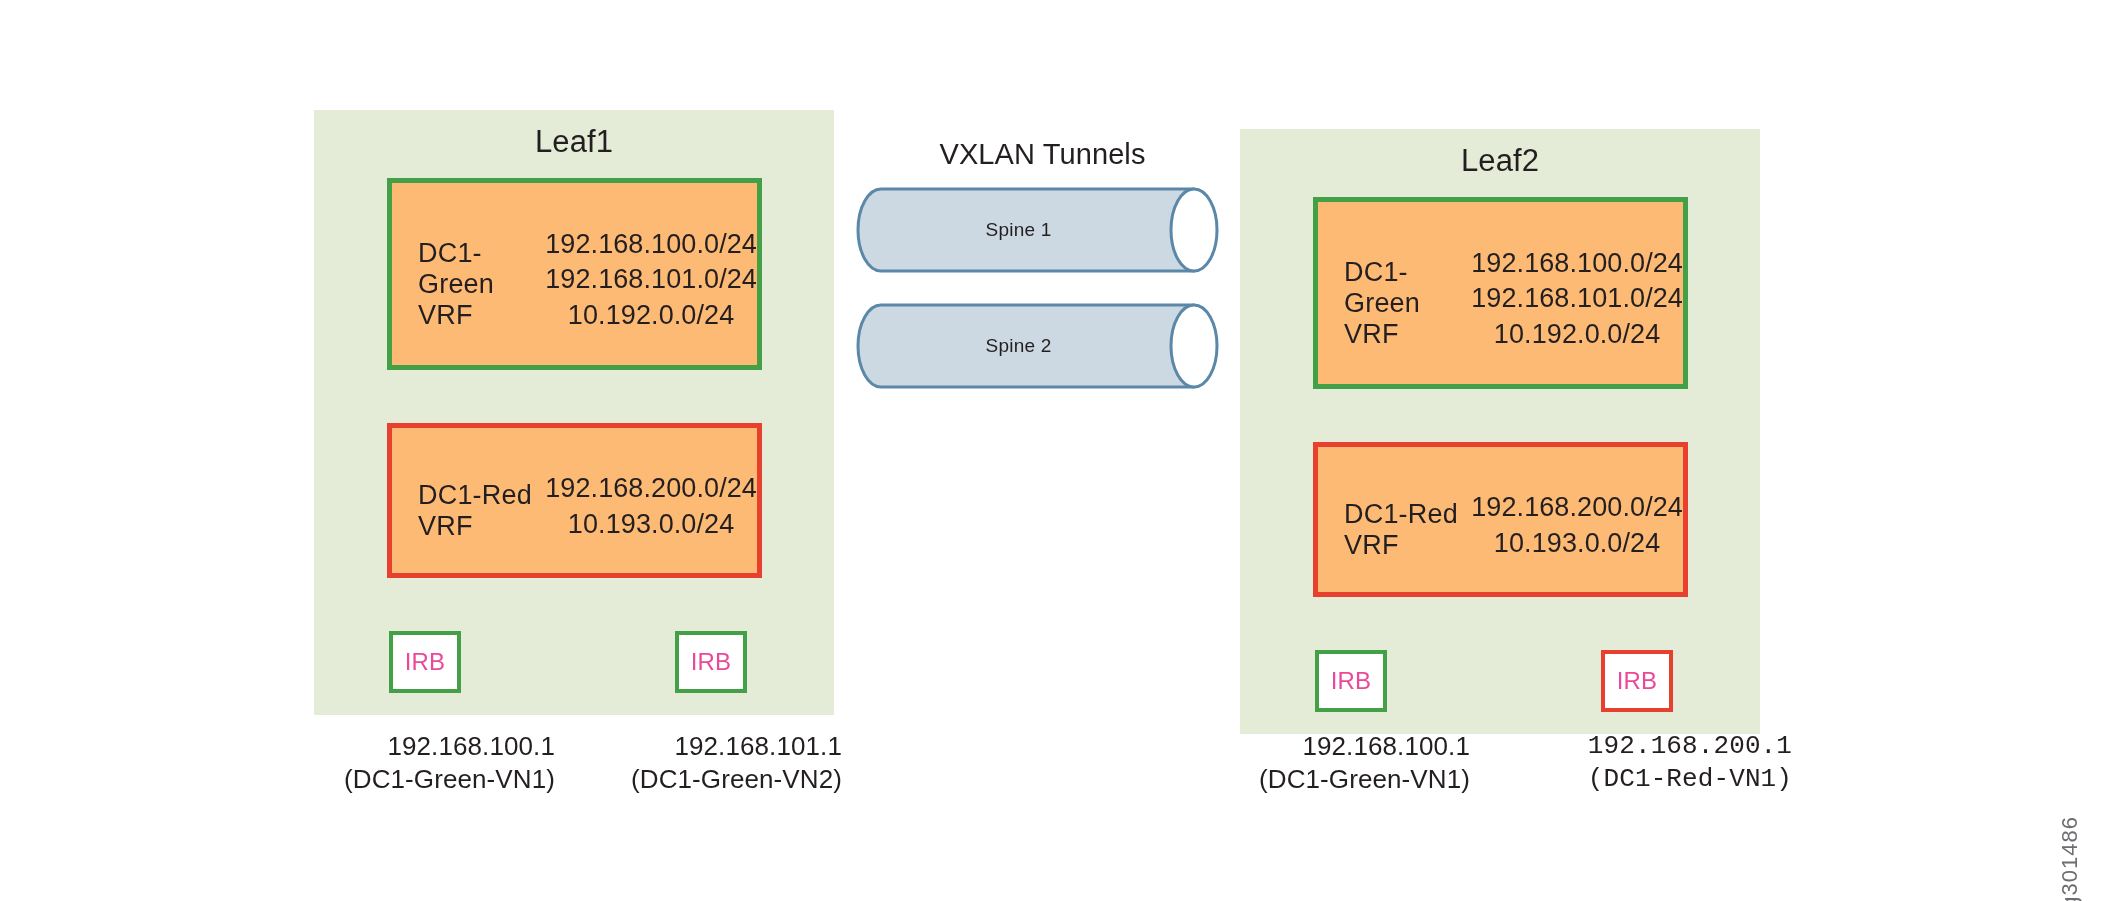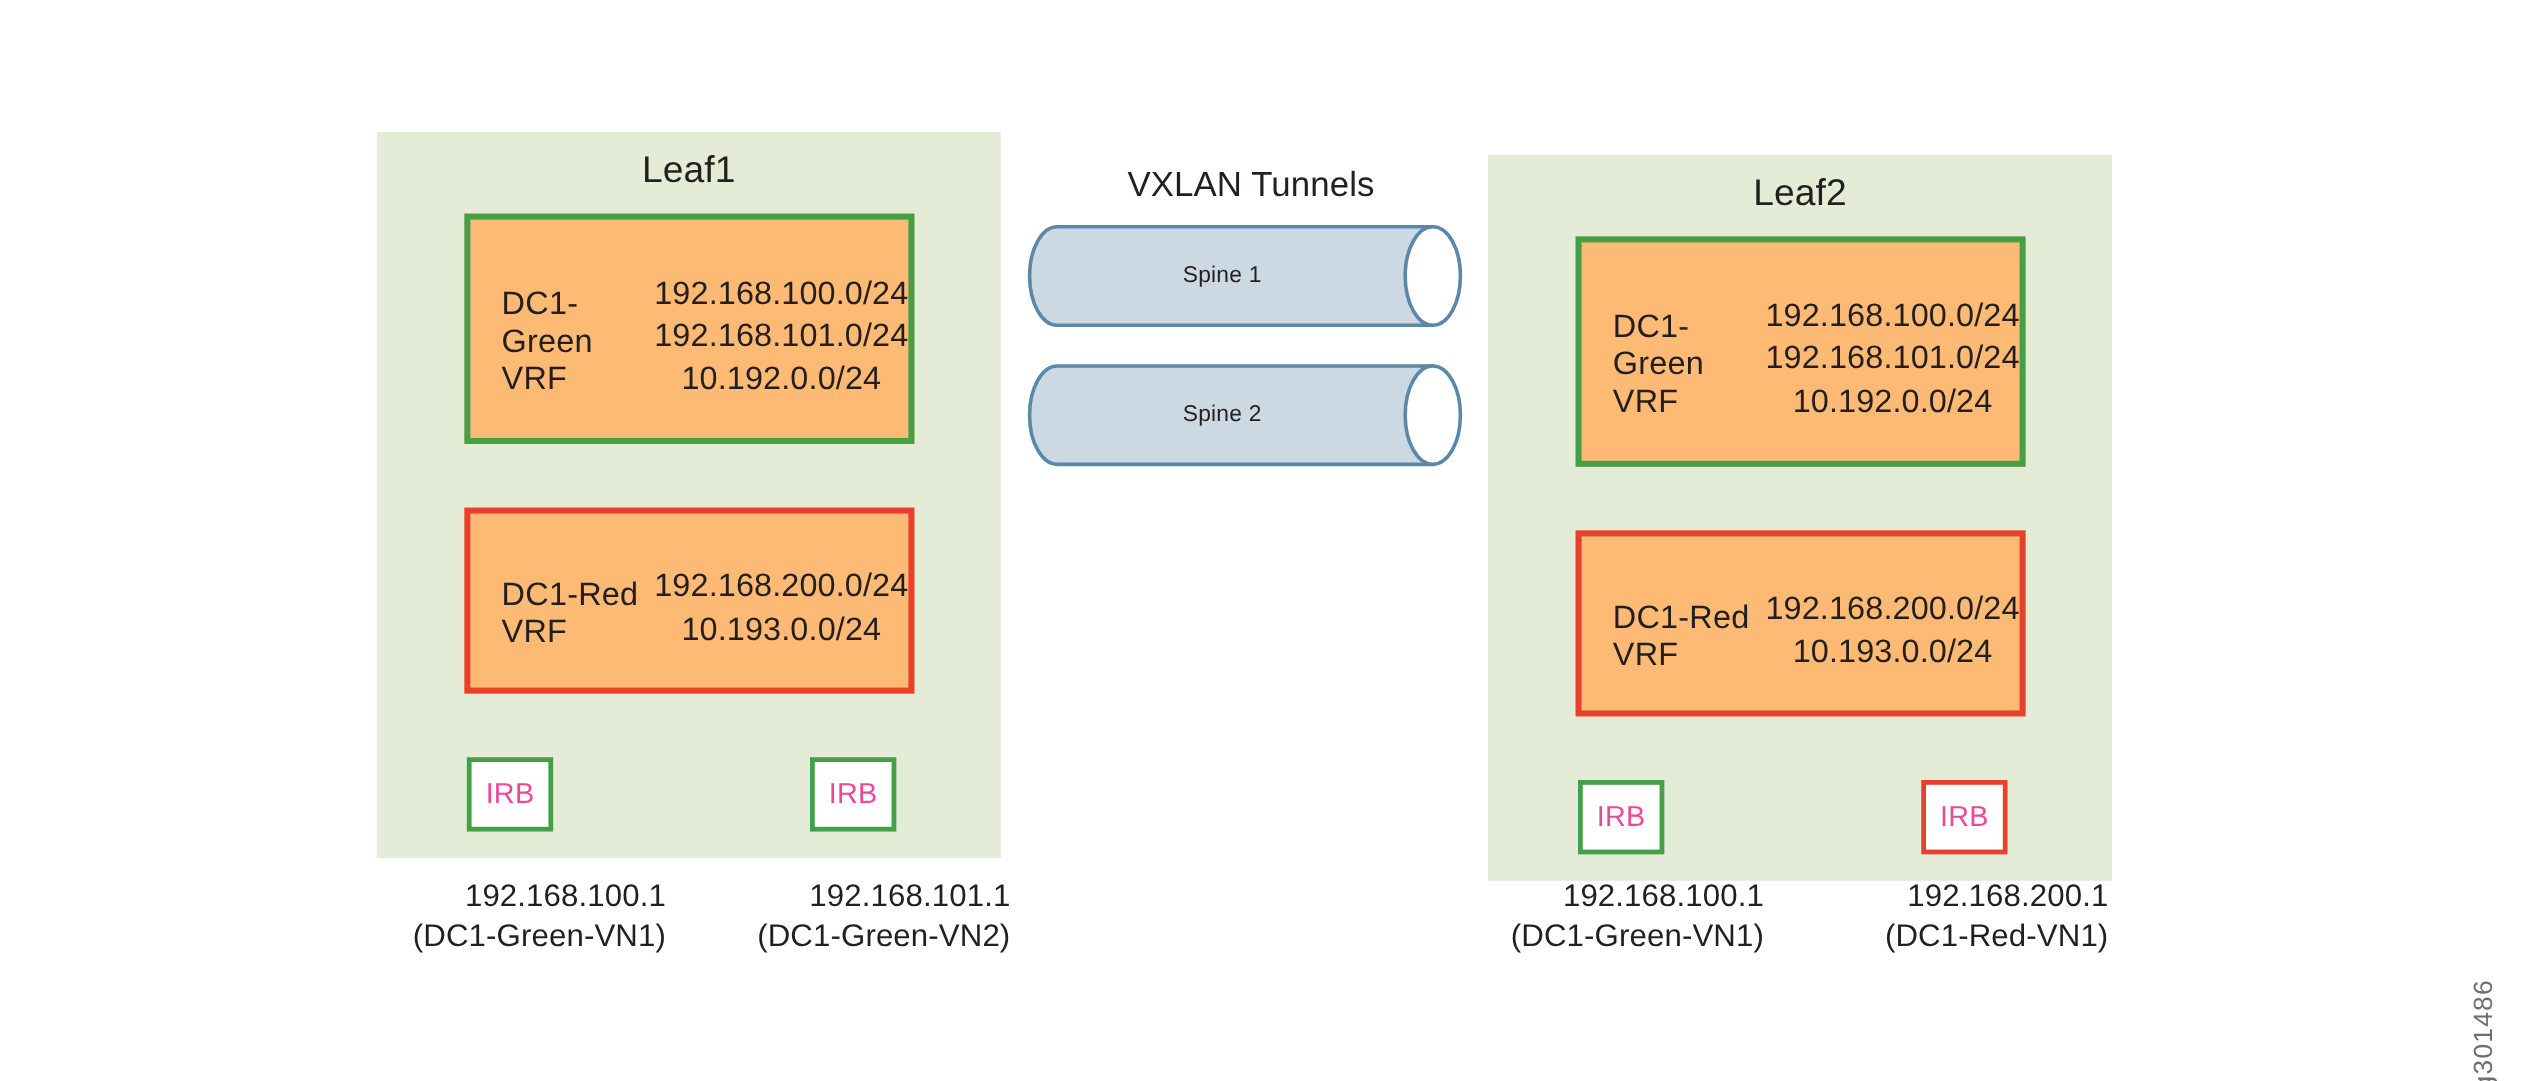--- a/index.html
+++ b/index.html
@@ -243,20 +243,20 @@
     </div>
 
     <div class="irb-box irb-green irb-slot-a">IRB</div>
     <div class="irb-box irb-red irb-slot-b">IRB</div>
   </div>
 
   <div class="irb-caption" style="left: 1240px; top: 730px; width: 230px;">
     <div>192.168.100.1</div>
     <div>(DC1-Green-VN1)</div>
   </div>
-  <div class="irb-caption" style="left: 1527px; top: 730px; width: 230px;">
+  <div class="irb-caption" style="left: 1562px; top: 730px; width: 230px; font-family: Liberation Mono, monospace;">
     <div>192.168.200.1</div>
     <div>(DC1-Red-VN1)</div>
   </div>
 
   <div id="figure-id">g301486</div>
 
 </div>
 
 </body></html>

